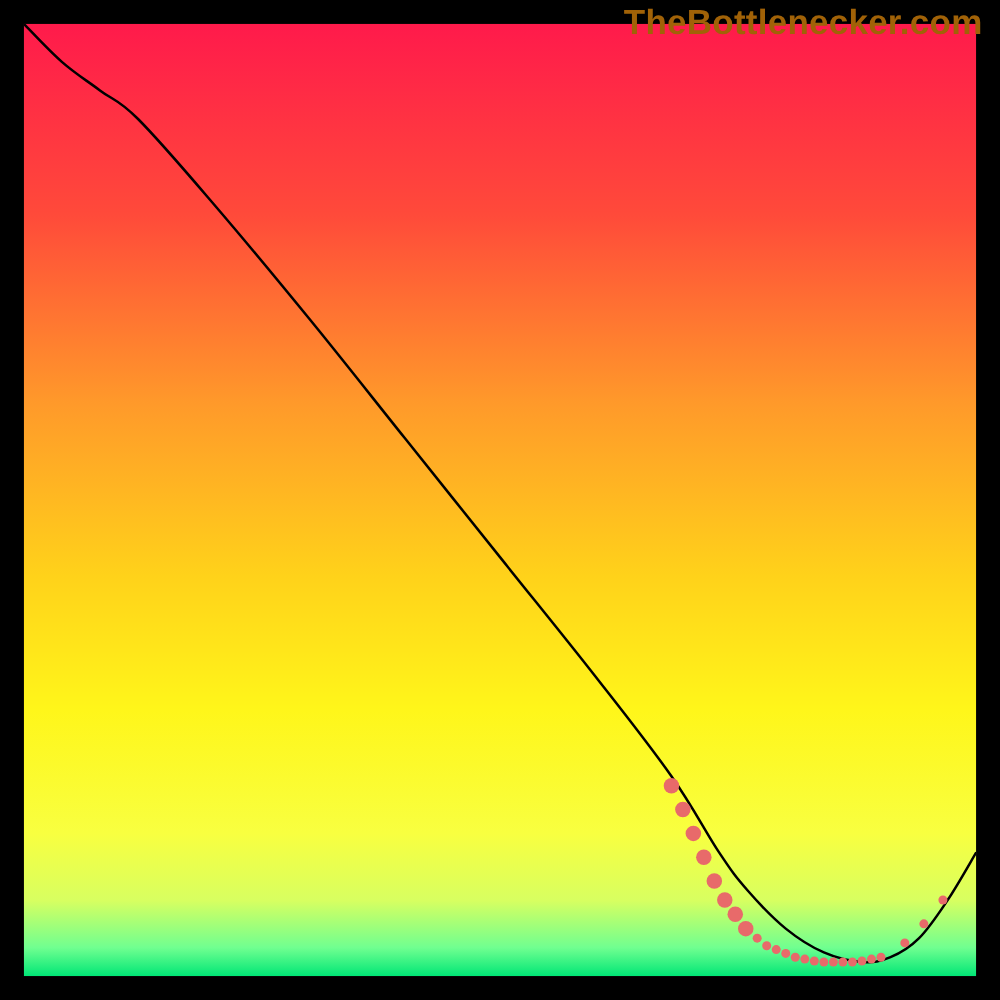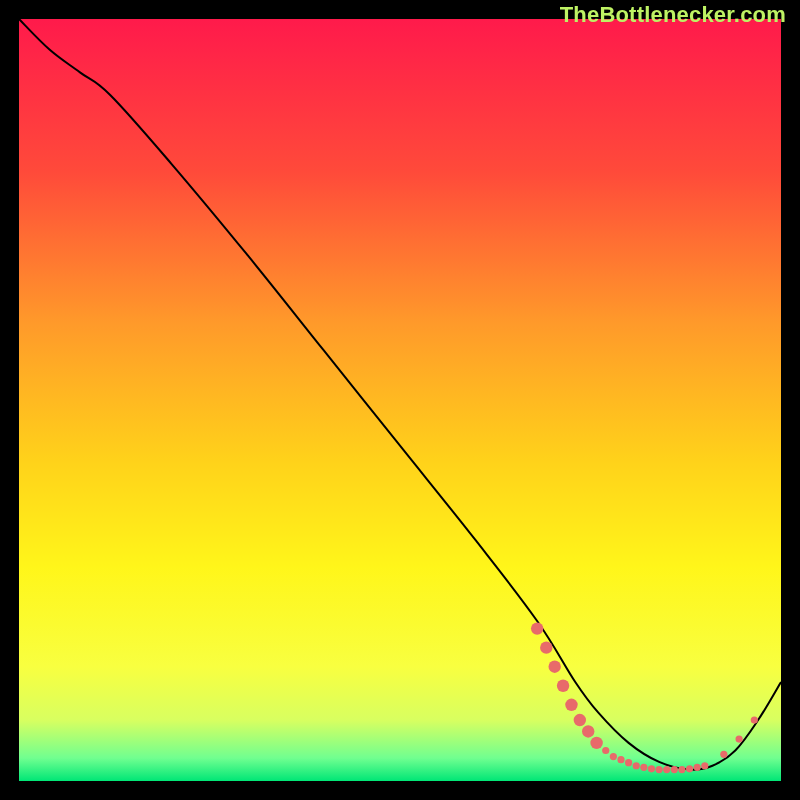--- a/index.html
+++ b/index.html
@@ -14,23 +14,23 @@
   .frame {
     position: relative;
     width: 800px;
     height: 800px;
     background: #000;
   }
   .watermark {
     position: absolute;
     top: 2px;
     right: 14px;
-    font-size: 22px;
+    font-size: 28px;
     font-weight: 600;
-    color: #bef264;
+    color: #a16207;
     letter-spacing: 0.2px;
     z-index: 10;
   }
   .plot {
     position: absolute;
     left: 19px;
     top: 19px;
     width: 762px;
     height: 762px;
   }

